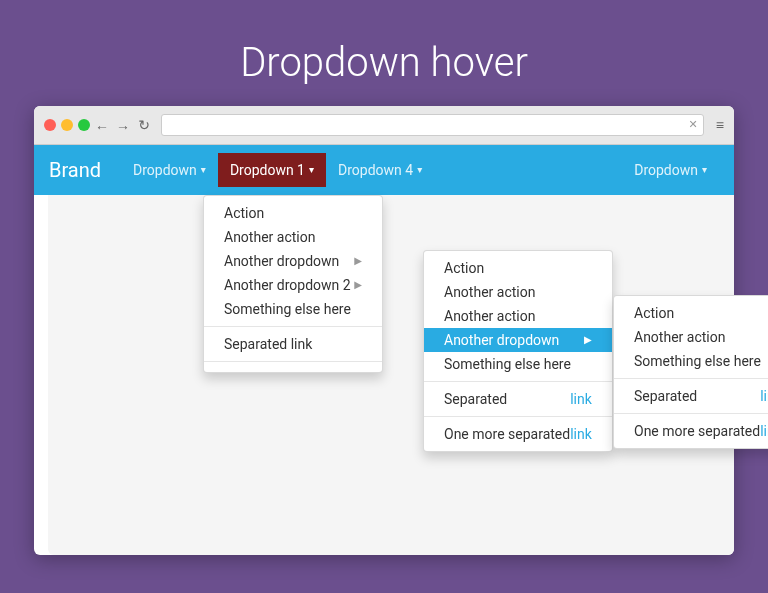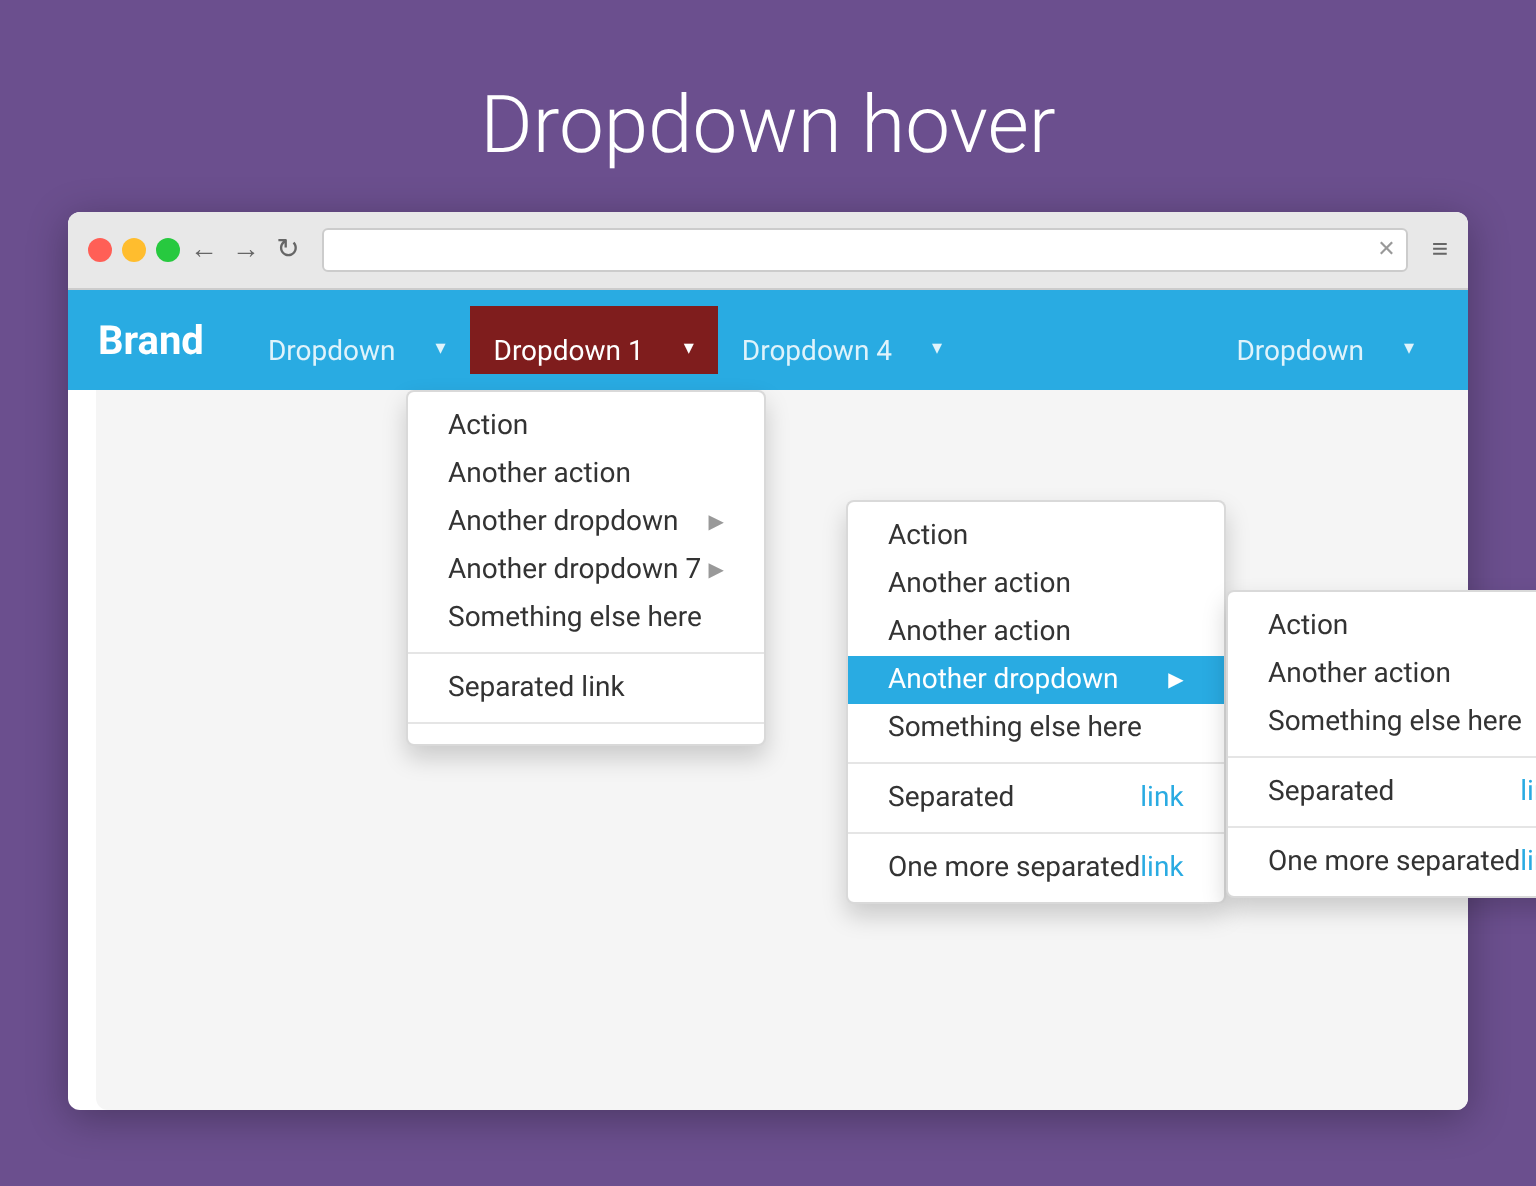--- a/index.html
+++ b/index.html
@@ -86,36 +86,37 @@
     .navbar {
       background: #29abe2;
       padding: 0 15px;
       display: flex;
       align-items: center;
       height: 50px;
     }
     .navbar-brand {
       color: white;
       font-size: 20px;
-      font-weight: bold;
+      font-weight: normal;
       margin-right: 20px;
     }
     .nav-items {
       display: flex;
       align-items: center;
       flex: 1;
     }
     .nav-item {
       position: relative;
     }
     .nav-link {
       color: rgba(255,255,255,0.85);
       padding: 15px 12px;
       display: flex;
-      gap: 20px;
+      align-items: center;
+      gap: 4px;
       font-size: 14px;
       cursor: pointer;
       white-space: nowrap;
       height: 34px;
     }
     .nav-link.active {
       background: #7f1d1d;
       color: white;
     }
     .nav-link .caret {
@@ -247,21 +248,21 @@
         <span>Action</span>
       </div>
       <div class="dropdown-item">
         <span>Another action</span>
       </div>
       <div class="dropdown-item">
         <span>Another dropdown</span>
         <span class="arrow">▶</span>
       </div>
       <div class="dropdown-item">
-        <span>Another dropdown 7</span>
+        <span>Another dropdown 2</span>
         <span class="arrow">▶</span>
       </div>
       <div class="dropdown-item">
         <span>Something else here</span>
       </div>
       <div class="dropdown-divider"></div>
       <div class="dropdown-item">
         <span>Separated link</span>
       </div>
       <div class="dropdown-divider"></div>

